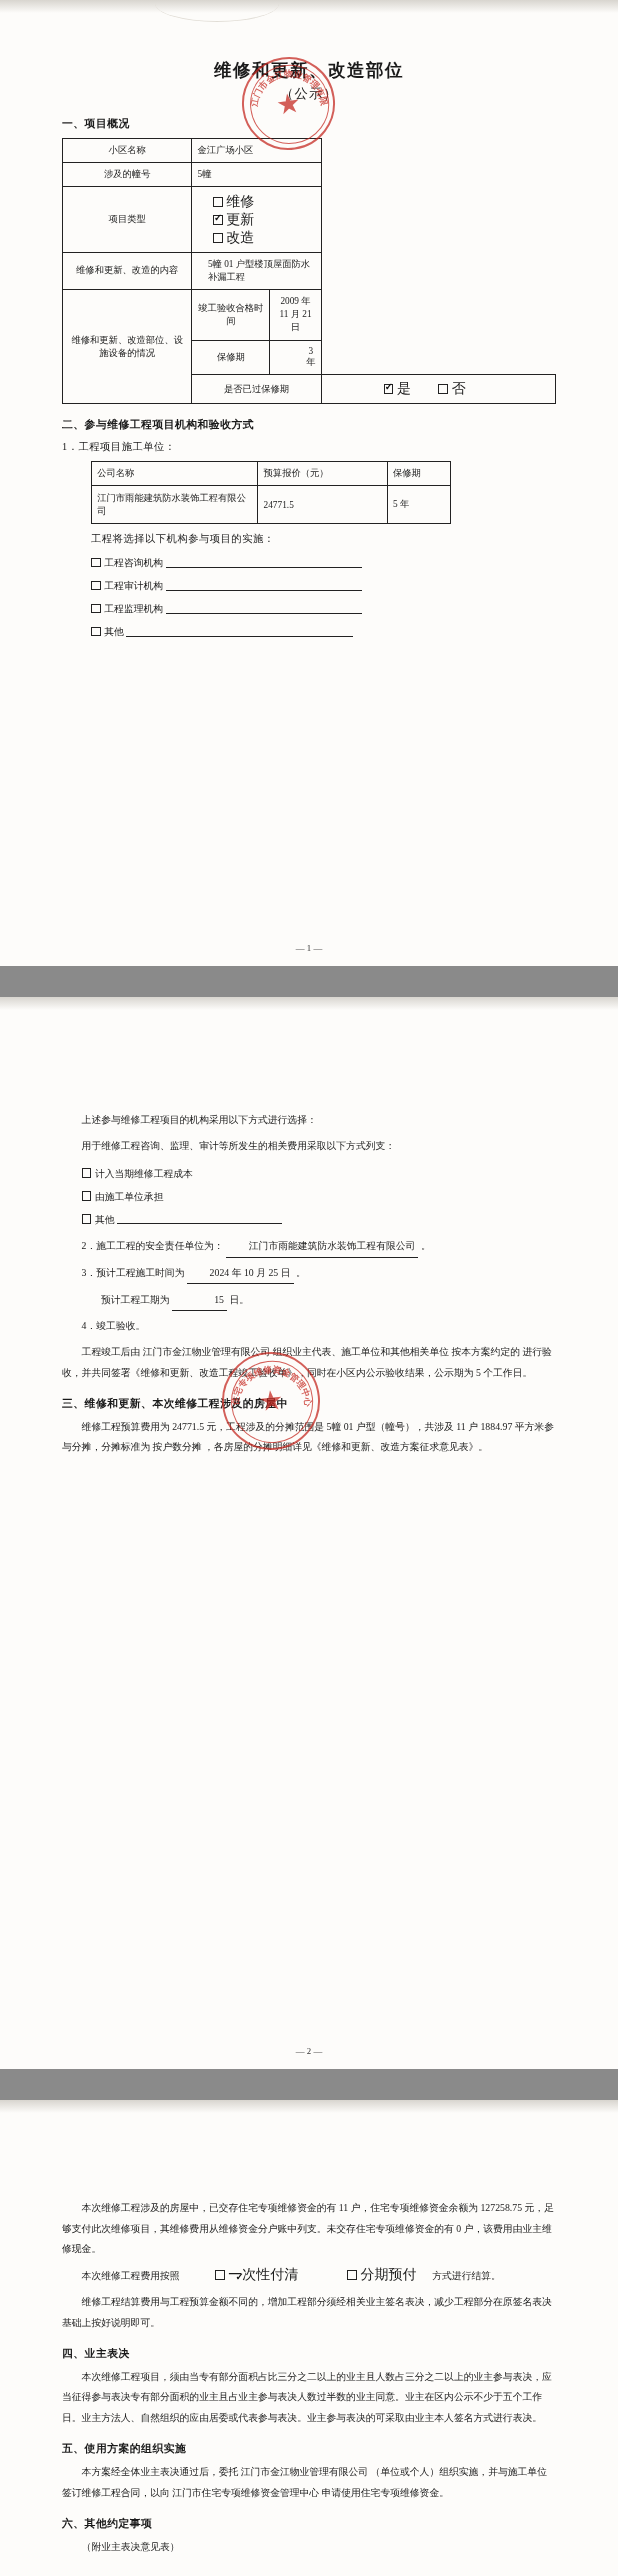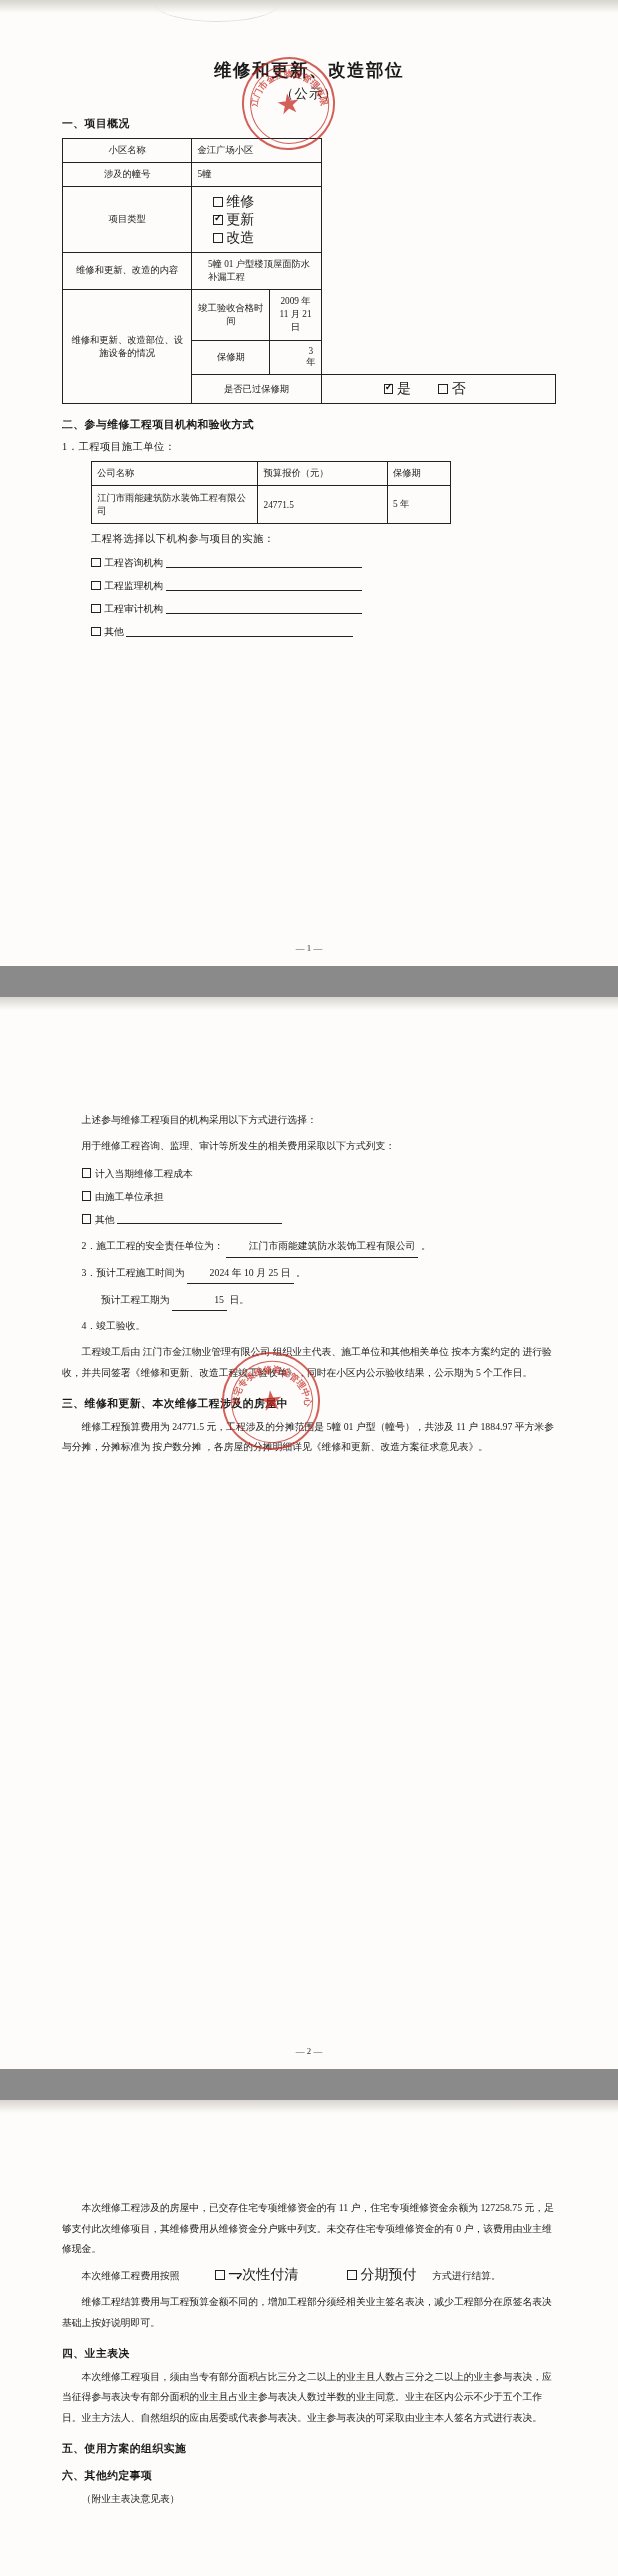--- a/index.html
+++ b/index.html
@@ -181,25 +181,25 @@
   </div>
 
   <div class="sect-sub" style="margin-left:29px;">工程将选择以下机构参与项目的实施：</div>
 
   <div class="line-list" style="margin-left:29px;">
     <div>
       <span class="cbx"></span><span>工程咨询机构</span>
       <span class="blankline" style="width:196px;"></span>
     </div>
     <div>
+      <span class="cbx"></span><span>工程审计机构</span>
+      <span class="blankline" style="width:196px;"></span>
+    </div>
+    <div>
       <span class="cbx"></span><span>工程监理机构</span>
-      <span class="blankline" style="width:196px;"></span>
-    </div>
-    <div>
-      <span class="cbx"></span><span>工程审计机构</span>
       <span class="blankline" style="width:196px;"></span>
     </div>
     <div>
       <span class="cbx"></span><span>其他</span>
       <span class="blankline" style="width:227px;"></span>
     </div>
   </div>
 
   <div class="seal seal1">
     <div class="sealring"></div>
@@ -300,20 +300,21 @@
     <span class="opt" style="margin:0 13.4px;"><span class="cbx"></span><span>分期预付</span></span>
     <span>方式进行结算。</span>
   </div>
 
   <div class="para">维修工程结算费用与工程预算金额不同的，增加工程部分须经相关业主签名表决，减少工程部分在原签名表决基础上按好说明即可。</div>
 
   <div class="sect-title">四、业主表决</div>
   <div class="para">本次维修工程项目，须由当专有部分面积占比三分之二以上的业主且人数占三分之二以上的业主参与表决，应当征得参与表决专有部分面积的业主且占业主参与表决人数过半数的业主同意。业主在区内公示不少于五个工作日。业主方法人、自然组织的应由居委或代表参与表决。业主参与表决的可采取由业主本人签名方式进行表决。</div>
 
   <div class="sect-title">五、使用方案的组织实施</div>
+  <div class="para">本方案经全体业主表决通过后，委托 江门市金江物业管理有限公司 （单位或个人）组织实施，并与施工单位签订维修工程合同，以向 江门市住宅专项维修资金管理中心 申请使用住宅专项维修资金。</div>
 
   <div class="sect-title">六、其他约定事项</div>
   <div class="para noind" style="margin-left:19.6px;">（附业主表决意见表）</div>
 
   <div style="height:155px;"></div>
 
 </div>
 
 
 </body></html>

